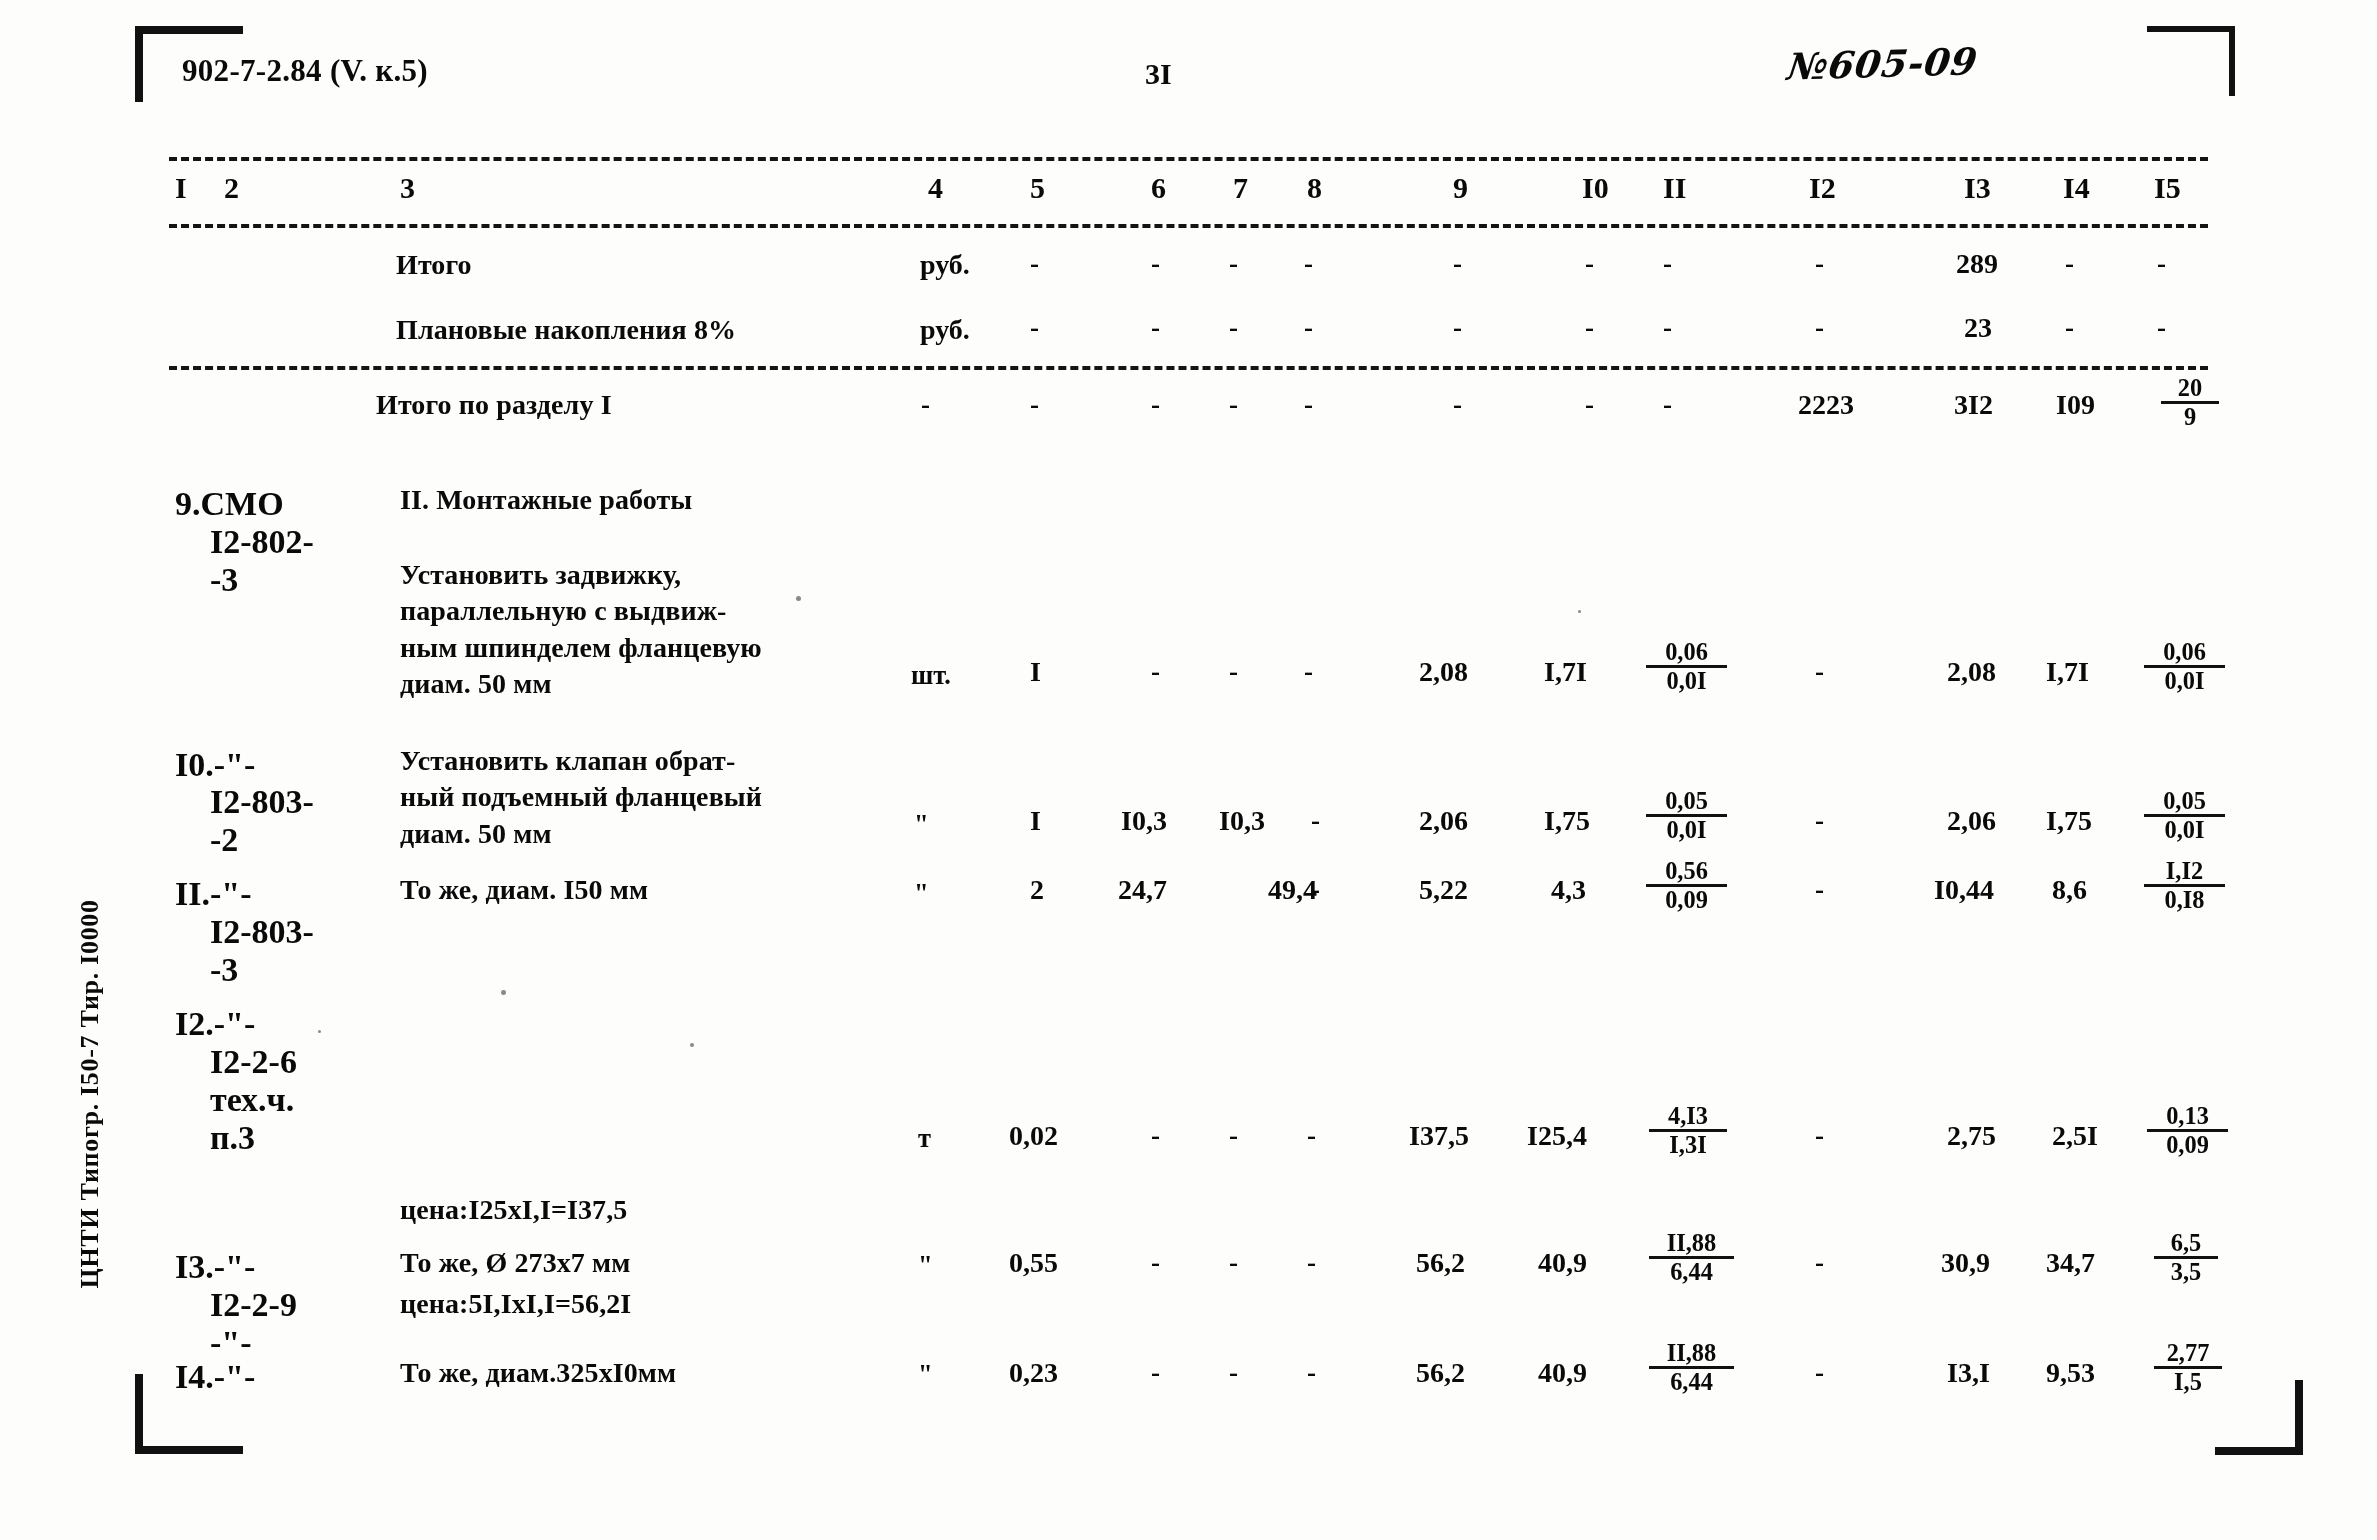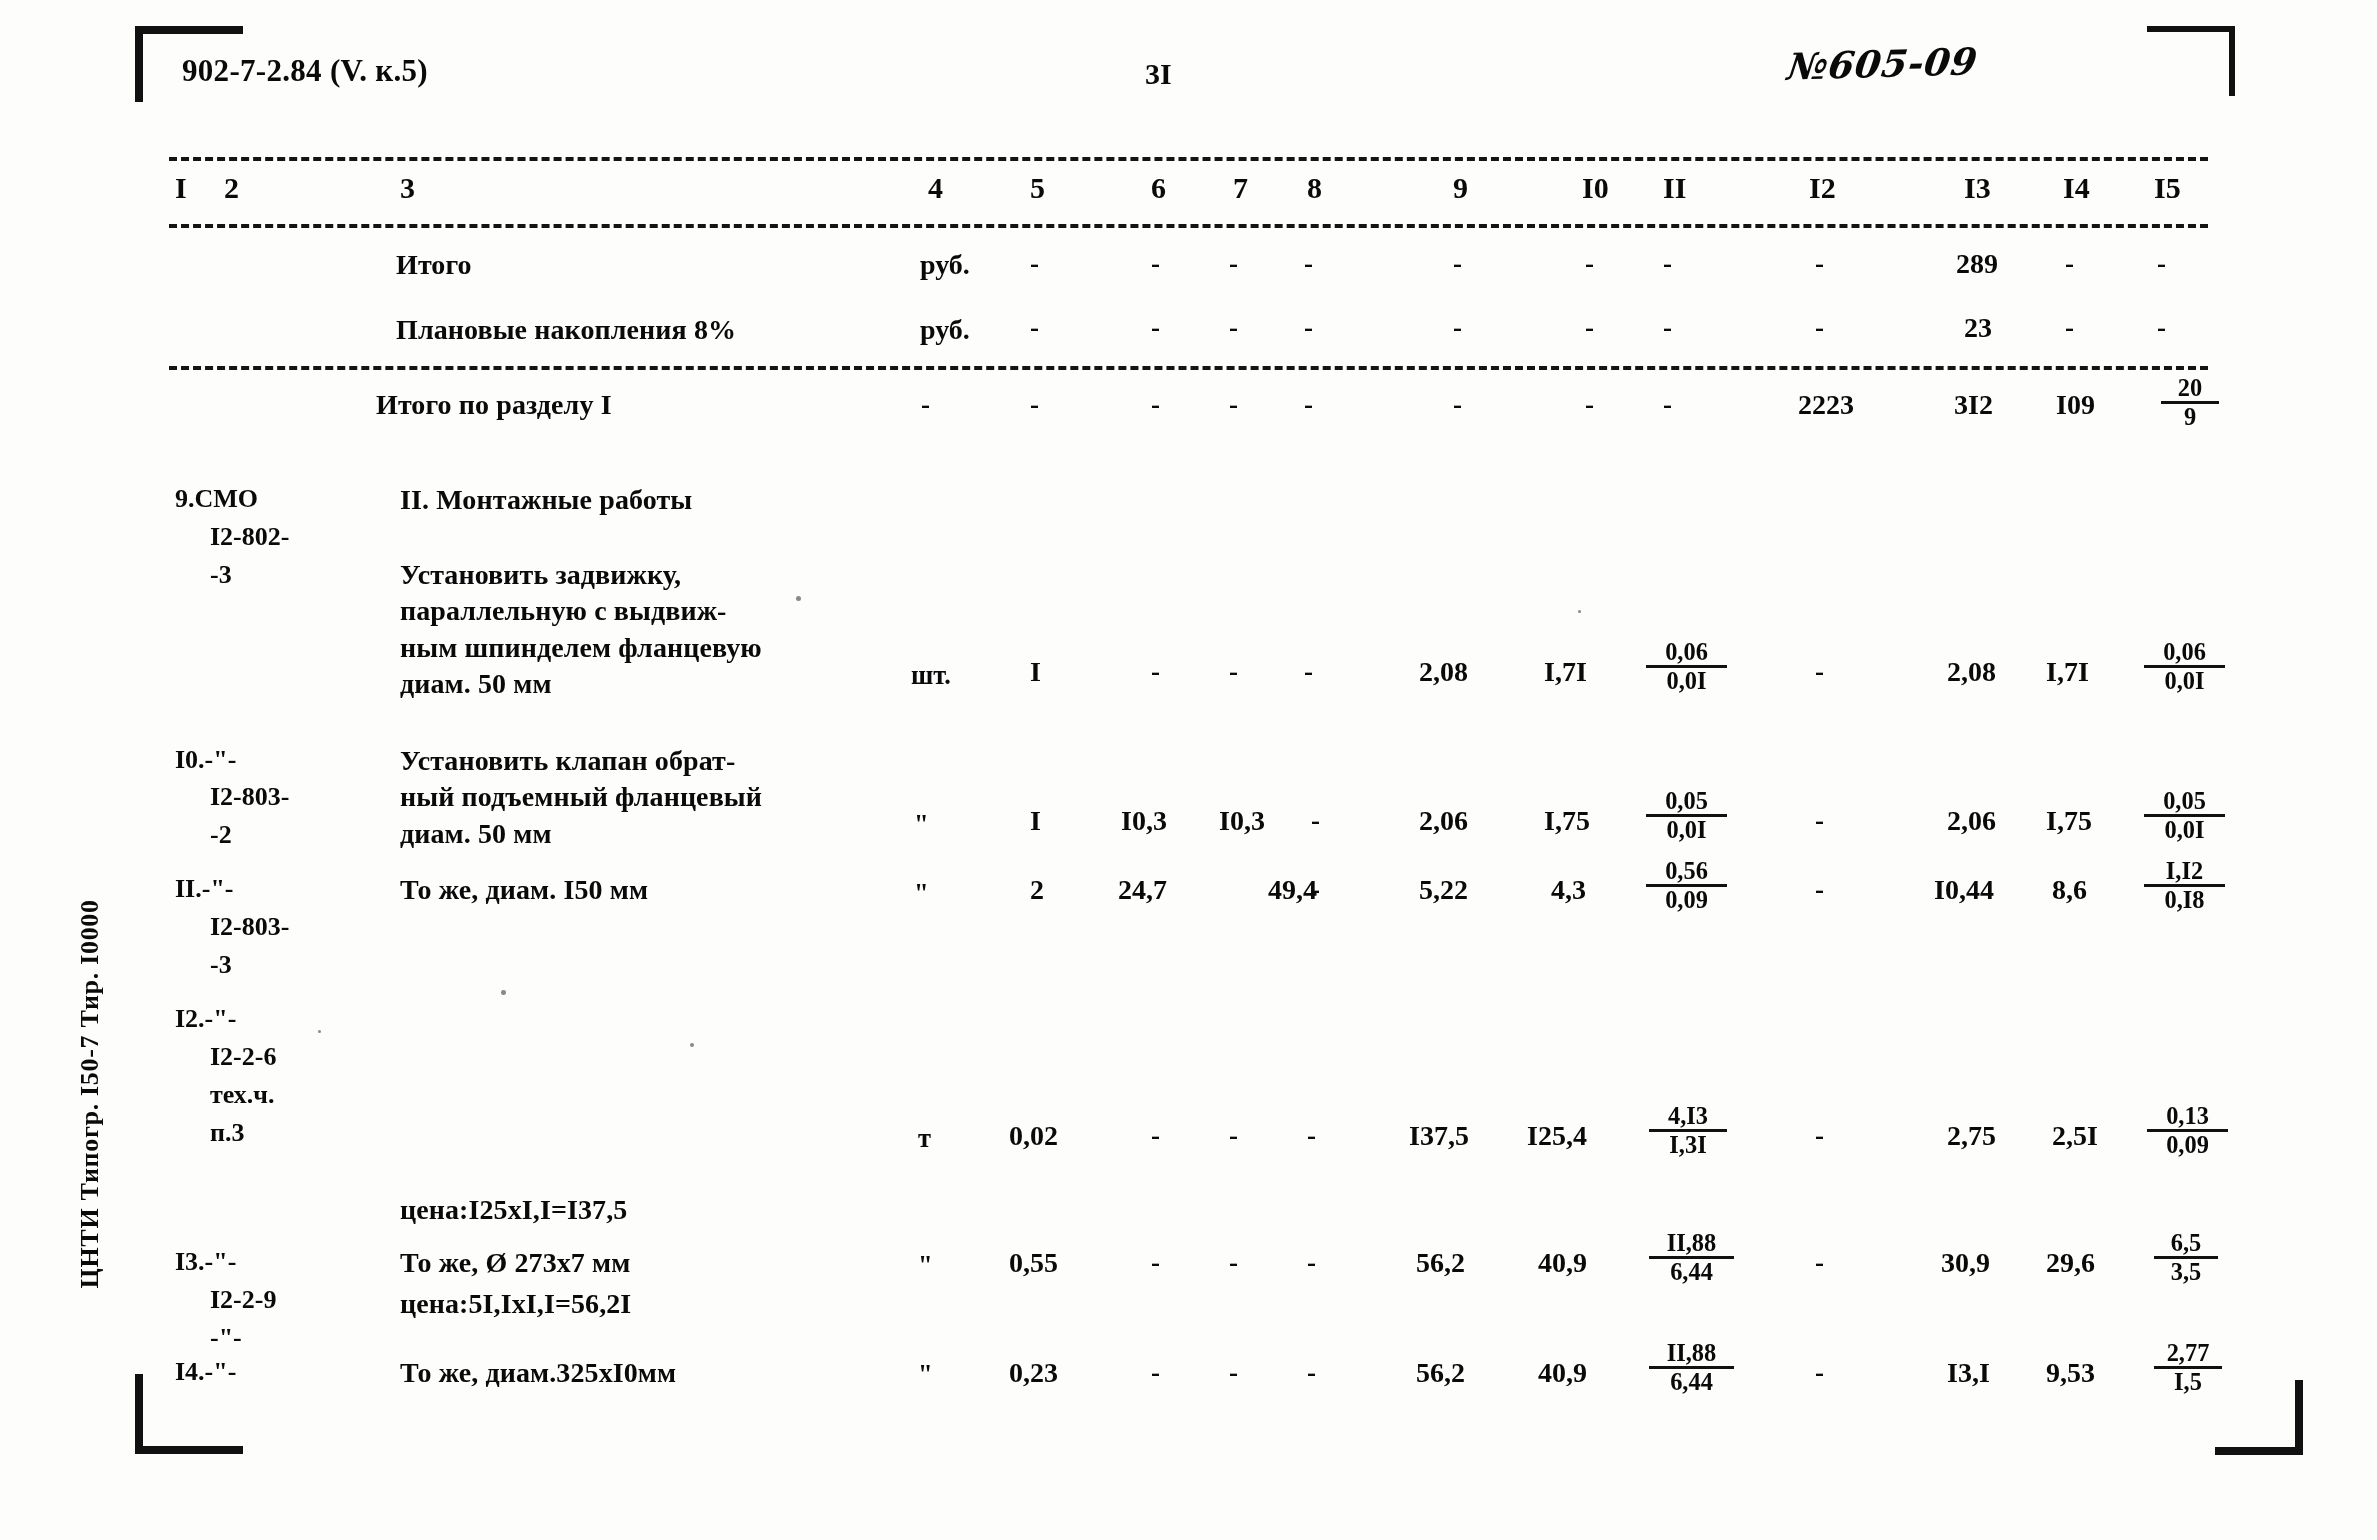--- a/index.html
+++ b/index.html
@@ -67,21 +67,21 @@
 
   
   .cell{
     position:absolute;
     font-size:28px;font-weight:bold;
     font-family:"Liberation Serif",serif;
     white-space:pre;
     line-height:1.30;
   }
   .cell.sm{font-size:26.4px;}
-  .cell.code{font-size:26px;letter-spacing:0px;}
+  .cell.code{font-size:34px;letter-spacing:0px;}
   .cell.desc{font-size:28px;letter-spacing:0.1px;}
   .dashm{font-size:27px;font-weight:bold;}
 
   
   .frac{
     position:absolute;
     display:inline-block;
     text-align:center;
     font-size:24.4px;font-weight:bold;
     font-family:"Liberation Serif",serif;
@@ -309,21 +309,21 @@
   <div class="cell dashm" style="left:1229px;top:1245px">-</div>
   <div class="cell dashm" style="left:1307px;top:1245px">-</div>
   <div class="cell" style="left:1416px;top:1245px">56,2</div>
   <div class="cell" style="left:1538px;top:1245px">40,9</div>
   <div class="frac" style="left:1649px;top:1231px;width:85px">
     <span class="num">II,88</span>
     <span class="den">6,44</span>
   </div>
   <div class="cell dashm" style="left:1815px;top:1245px">-</div>
   <div class="cell" style="left:1941px;top:1245px">30,9</div>
-  <div class="cell" style="left:2046px;top:1245px">29,6</div>
+  <div class="cell" style="left:2046px;top:1245px">34,7</div>
   <div class="frac" style="left:2154px;top:1231px;width:64px">
     <span class="num">6,5</span>
     <span class="den">3,5</span>
   </div>
 
   <div class="cell code" style="left:175px;top:1355px">I4.-"-</div>
   <div class="cell desc" style="left:400px;top:1355px">То же, диам.325хI0мм</div>
   <div class="cell sm" style="left:918px;top:1357px">"</div>
   <div class="cell" style="left:1009px;top:1355px">0,23</div>
   <div class="cell dashm" style="left:1151px;top:1355px">-</div>

